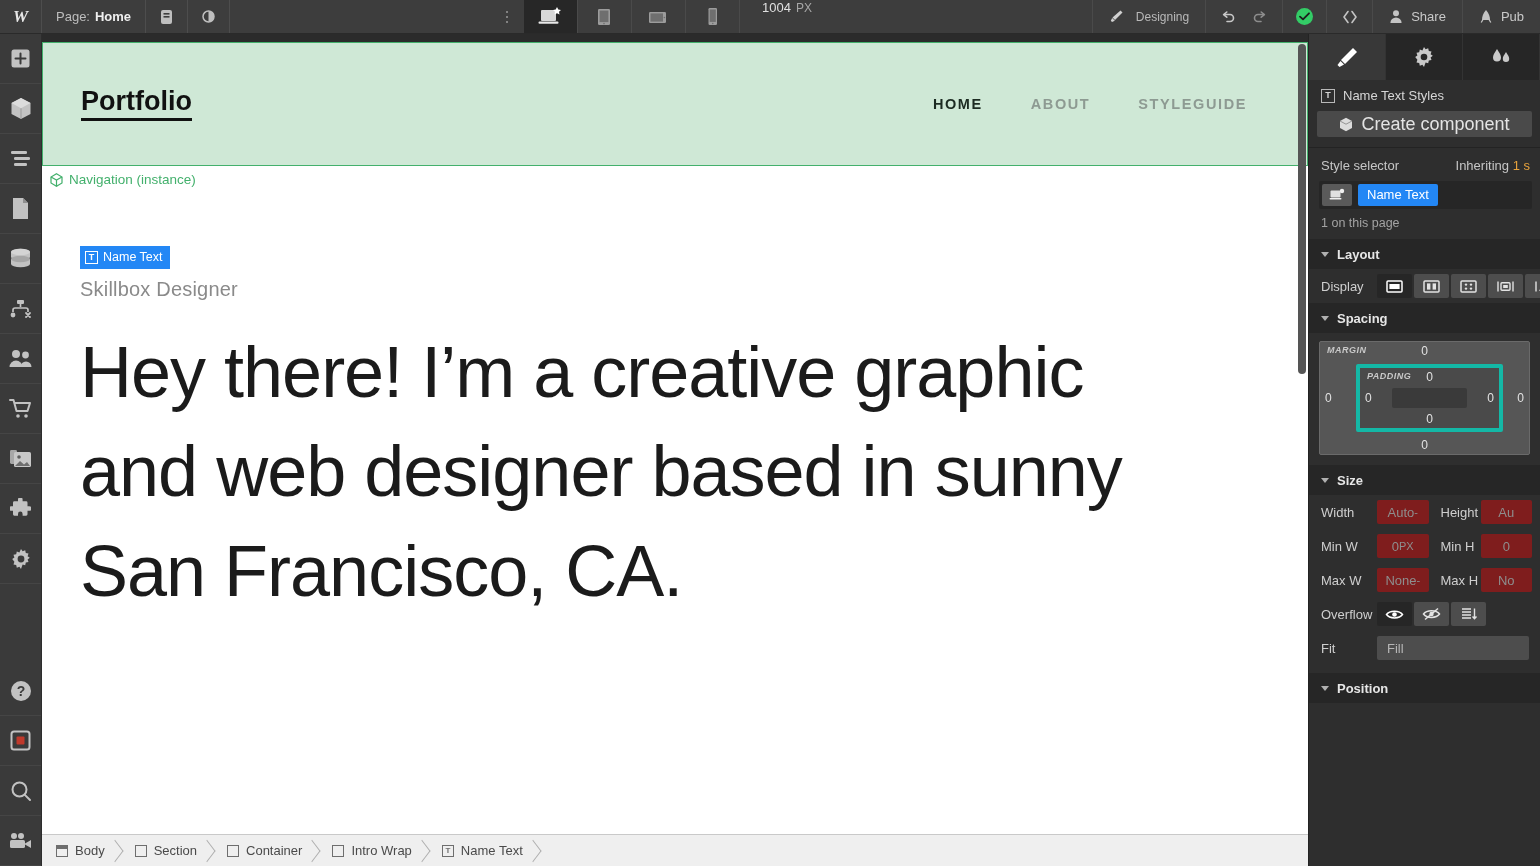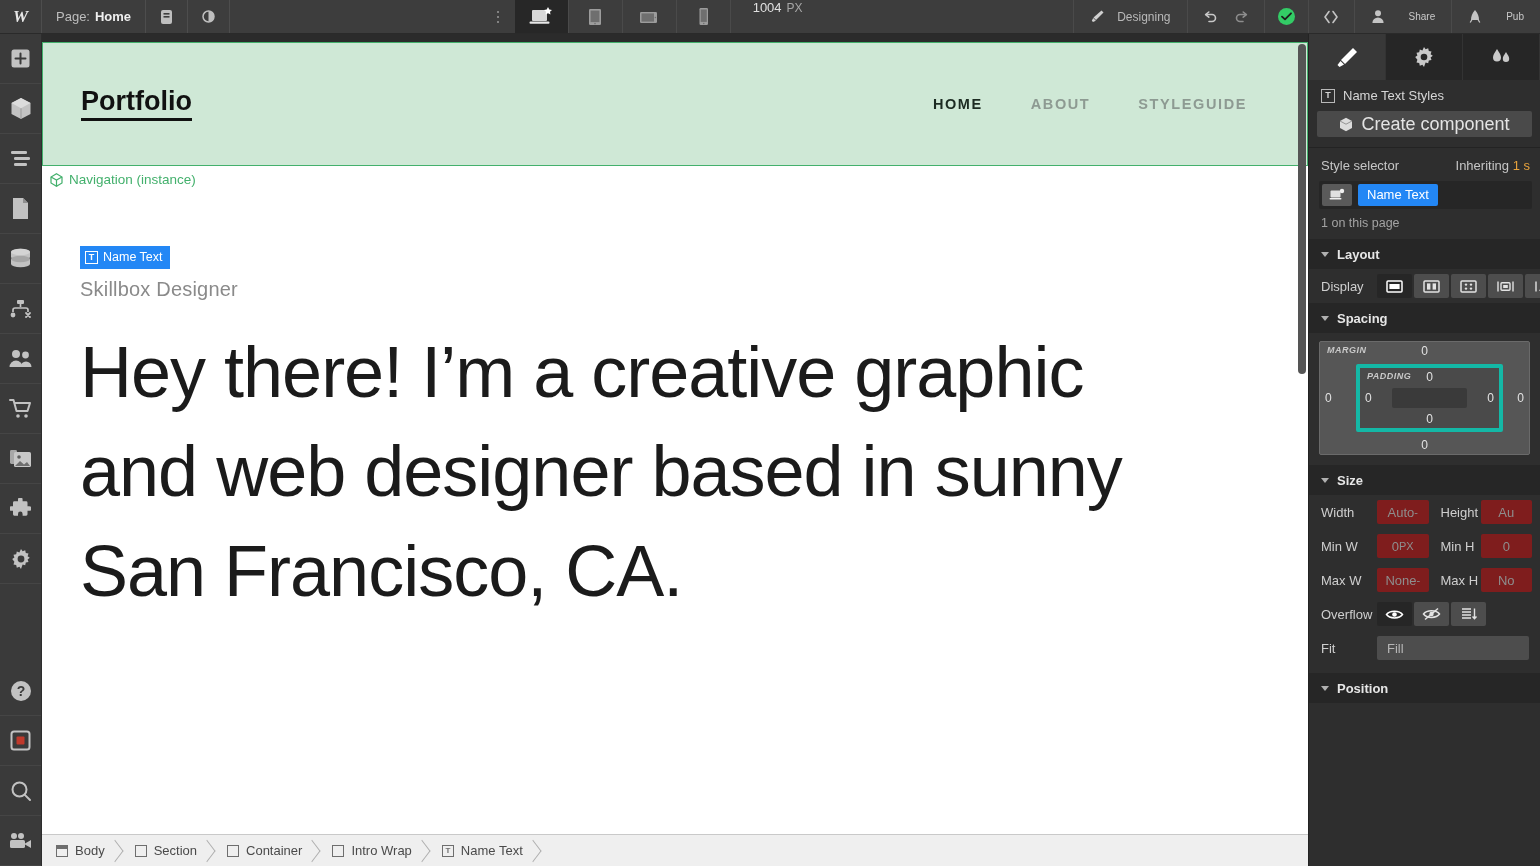--- a/index.html
+++ b/index.html
@@ -59,22 +59,22 @@
   .tb-undo {
     display:flex; align-items:center; gap:16px; padding: 0 14px;
     border-left: 1px solid #4a4a4a;
   }
   .tb-ok { width: 44px; display:flex; align-items:center; justify-content:center; border-left: 1px solid #4a4a4a;}
   .dot-ok { width: 17px; height: 17px; border-radius: 50%; background: #33cc66;
             display:flex; align-items:center; justify-content:center; }
   .tb-code { width: 46px; display:flex; align-items:center; justify-content:center;
              border-left:1px solid #4a4a4a; color:#c4c4c4; font-size:15px; }
   .tb-share, .tb-pub {
-    display:flex; align-items:center; gap:24px; padding: 0 16px;
-    border-left: 1px solid #4a4a4a; font-size: 10px; color: #c9c9c9; white-space: nowrap;
+    display:flex; align-items:center; gap:8px; padding: 0 16px;
+    border-left: 1px solid #4a4a4a; font-size: 13px; color: #c9c9c9; white-space: nowrap;
   }
 
   
   .rail {
     position: absolute; top: 34px; left: 0; width: 42px; bottom: 0;
     background: #3a3a3a; border-right: 1px solid #2d2d2d;
   }
   .rail-btn {
     height: 50px; display: flex; align-items: center; justify-content: center;
     border-bottom: 1px solid #454545;

